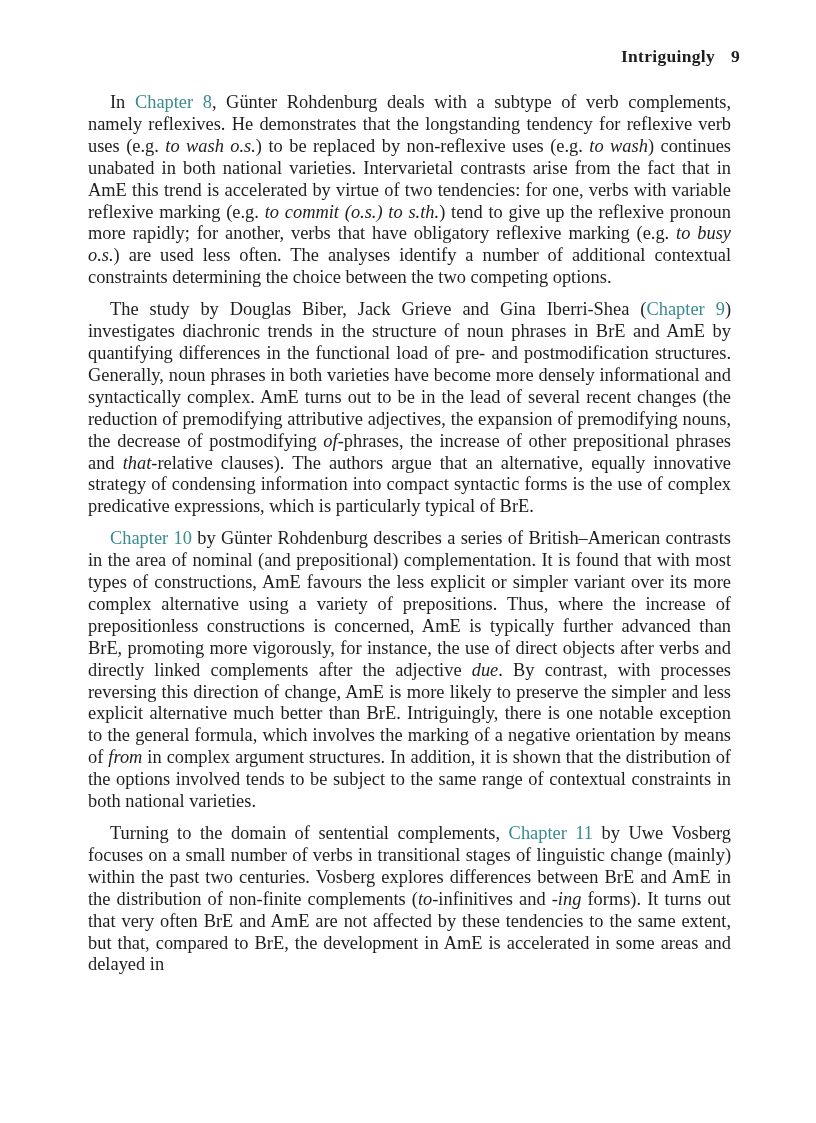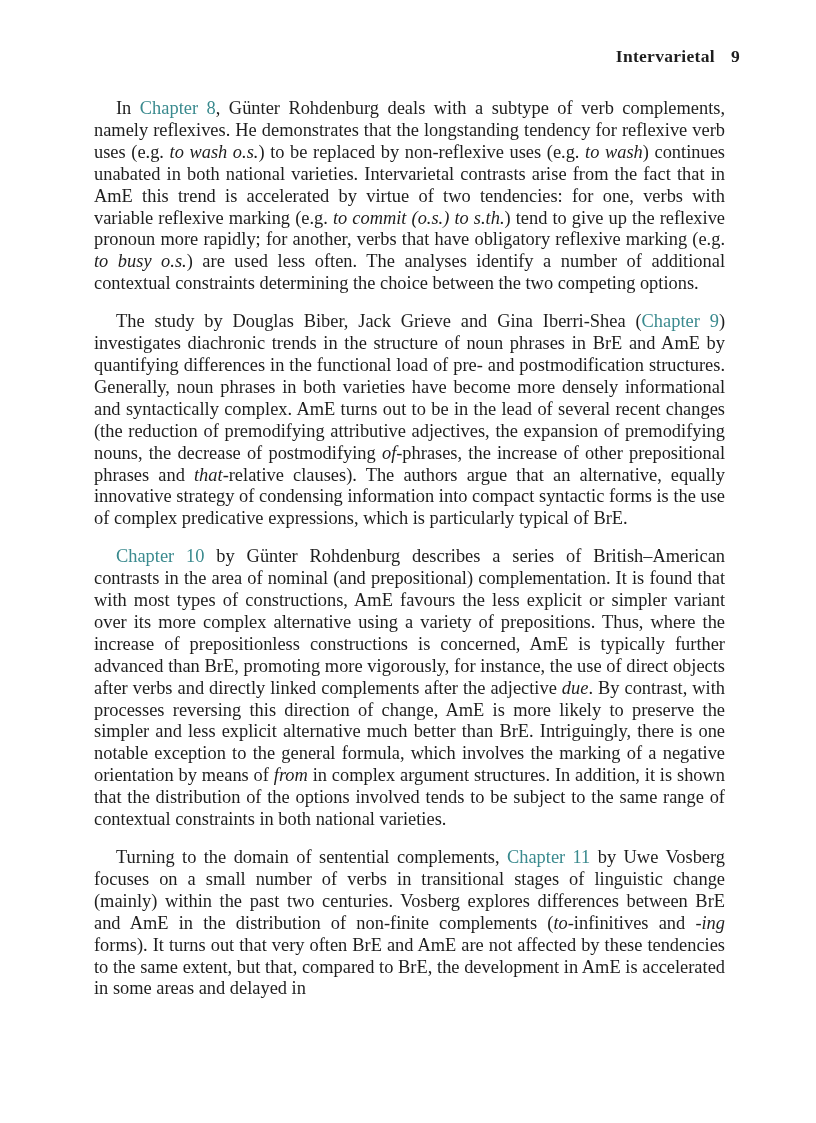--- a/index.html
+++ b/index.html
@@ -31,37 +31,37 @@
       position: absolute;
       top: 82px;
       left: 78px;
       width: 663px;
       font-size: 18.4px;
       line-height: 21.9px;
       text-align: justify;
       hyphens: manual;
     }
     .body-text p {
-      margin: 16px;
+      margin: 10px;
       text-indent: 22px;
     }
     .xref {
       color: #3a8a8e;
       text-decoration: none;
       cursor: pointer;
     }
     .it {
       font-style: italic;
     }
   </style>
 </head>
 <body>
 
 <div class="running-head">
-  <span>Intervarietal</span><span class="page-num">9</span>
+  <span>Intriguingly</span><span class="page-num">9</span>
 </div>
 
 <div class="body-text">
   <p>
     <span>In </span><a class="xref">Chapter 8</a><span>, Günter Rohdenburg deals with a subtype of verb comple­ments, namely reflexives. He demonstrates that the longstanding tendency for reflexive verb uses (e.g. </span><span class="it">to wash o.s.</span><span>) to be replaced by non-reflexive uses (e.g. </span><span class="it">to wash</span><span>) continues unabated in both national varieties. Intervarietal contrasts arise from the fact that in AmE this trend is accelerated by virtue of two tendencies: for one, verbs with variable reflexive marking (e.g. </span><span class="it">to commit (o.s.) to s.th.</span><span>) tend to give up the reflexive pronoun more rapidly; for another, verbs that have obligatory reflexive marking (e.g. </span><span class="it">to busy o.s.</span><span>) are used less often. The analyses identify a number of additional contextual constraints determining the choice between the two competing options.</span>
   </p>
   <p>
     <span>The study by Douglas Biber, Jack Grieve and Gina Iberri-Shea (</span><a class="xref">Chapter 9</a><span>) investigates diachronic trends in the structure of noun phrases in BrE and AmE by quantifying differences in the functional load of pre- and postmodification structures. Generally, noun phrases in both varieties have become more densely informational and syntactically complex. AmE turns out to be in the lead of several recent changes (the reduction of premodifying attributive adjectives, the expansion of premodifying nouns, the decrease of postmodifying </span><span class="it">of</span><span>-phrases, the increase of other prepositional phrases and </span><span class="it">that</span><span>-relative clauses). The authors argue that an alternative, equally innovative strategy of condensing information into compact syntac­tic forms is the use of complex predicative expressions, which is particularly typical of BrE.</span>
   </p>
   <p>

